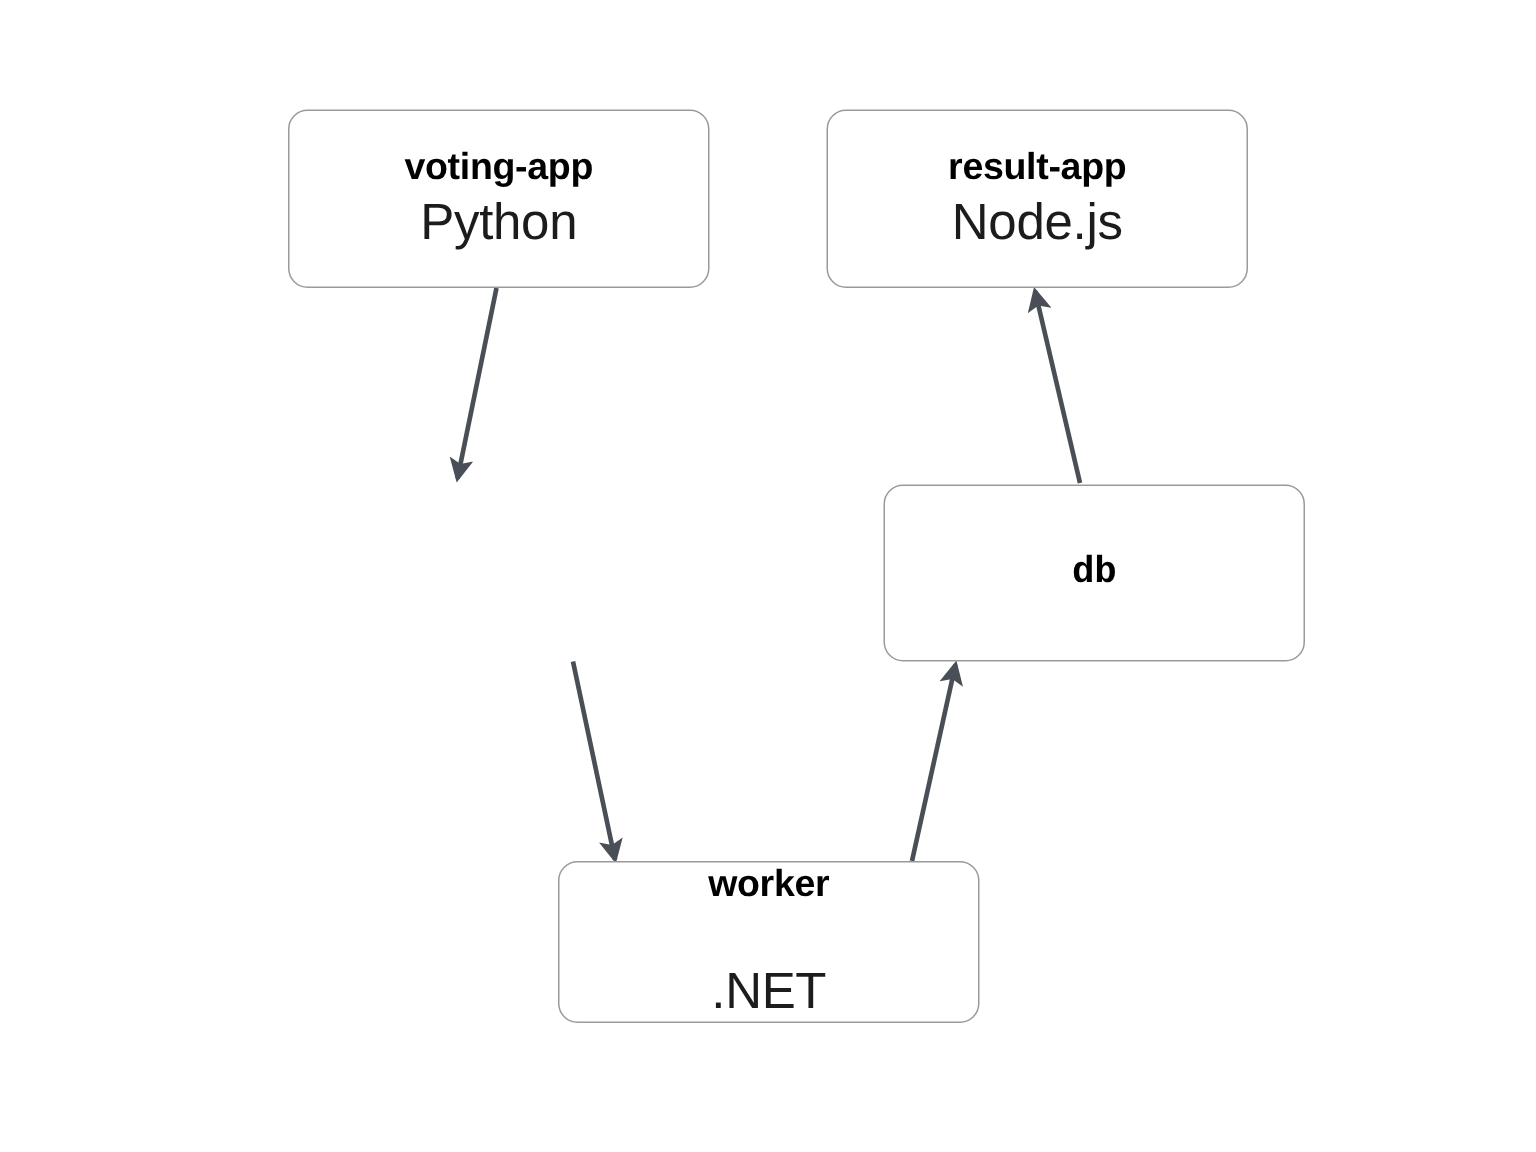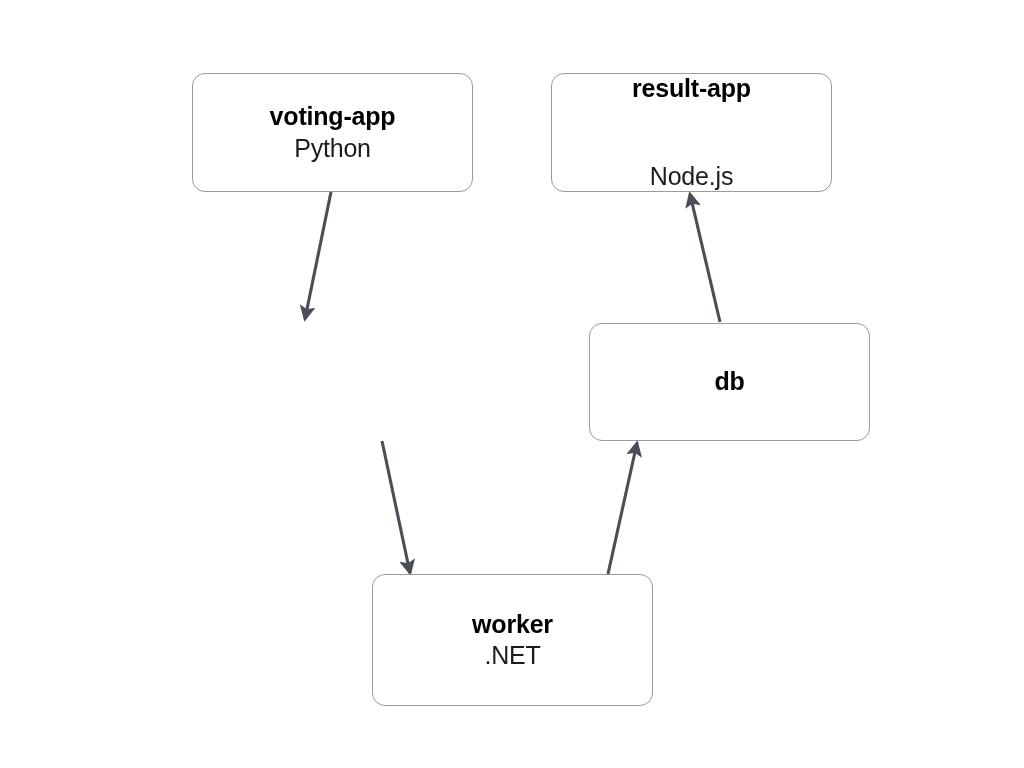--- a/index.html
+++ b/index.html
@@ -37,21 +37,21 @@
     justify-content: center;
     line-height: 1.18;
   }
   .node-name {
     font-size: 25px;
     font-weight: bold;
     color: #000000;
     letter-spacing: -0.2px;
   }
   .node-tech {
-    font-size: 25px;
+    font-size: 34px;
     font-weight: normal;
     color: #1c1c1c;
     letter-spacing: -0.2px;
     margin-top: 2px;
   }
 </style>
 </head>
 <body>
 
 <div id="canvas">
@@ -68,28 +68,28 @@
         <line x1="608" y1="574" x2="637" y2="443" stroke="#4a4f57" stroke-width="3.1" marker-end="url(#arrowhead)"></line>
         <line x1="720" y1="322" x2="690" y2="194" stroke="#4a4f57" stroke-width="3.1" marker-end="url(#arrowhead)"></line>
       </g>
   </svg>
 
   <div class="node" id="node-0" style="left: 192px; top: 73px; width: 281px; height: 119px;">
     <span class="node-name">voting-app</span>
     <span class="node-tech">Python</span>
   </div>
 
-  <div class="node" id="node-1" style="left: 551px; top: 73px; width: 281px; height: 119px; justify-content: space-between;">
+  <div class="node" id="node-1" style="left: 551px; top: 73px; width: 281px; height: 119px;">
     <span class="node-name">result-app</span>
     <span class="node-tech">Node.js</span>
   </div>
 
 
-  <div class="node" id="node-3" style="left: 589px; top: 323px; width: 281px; height: 118px;">
+  <div class="node" id="node-3" style="left: 589px; top: 323px; width: 281px; height: 118px; font-family: Liberation Mono, monospace;">
     <span class="node-name">db</span>
   </div>
 
-  <div class="node" id="node-4" style="left: 372px; top: 574px; width: 281px; height: 132px;">
+  <div class="node" id="node-4" style="left: 372px; top: 574px; width: 281px; height: 108px; justify-content: space-between;">
     <span class="node-name">worker</span>
     <span class="node-tech">.NET</span>
   </div>
 
 </div>
 
 </body></html>

